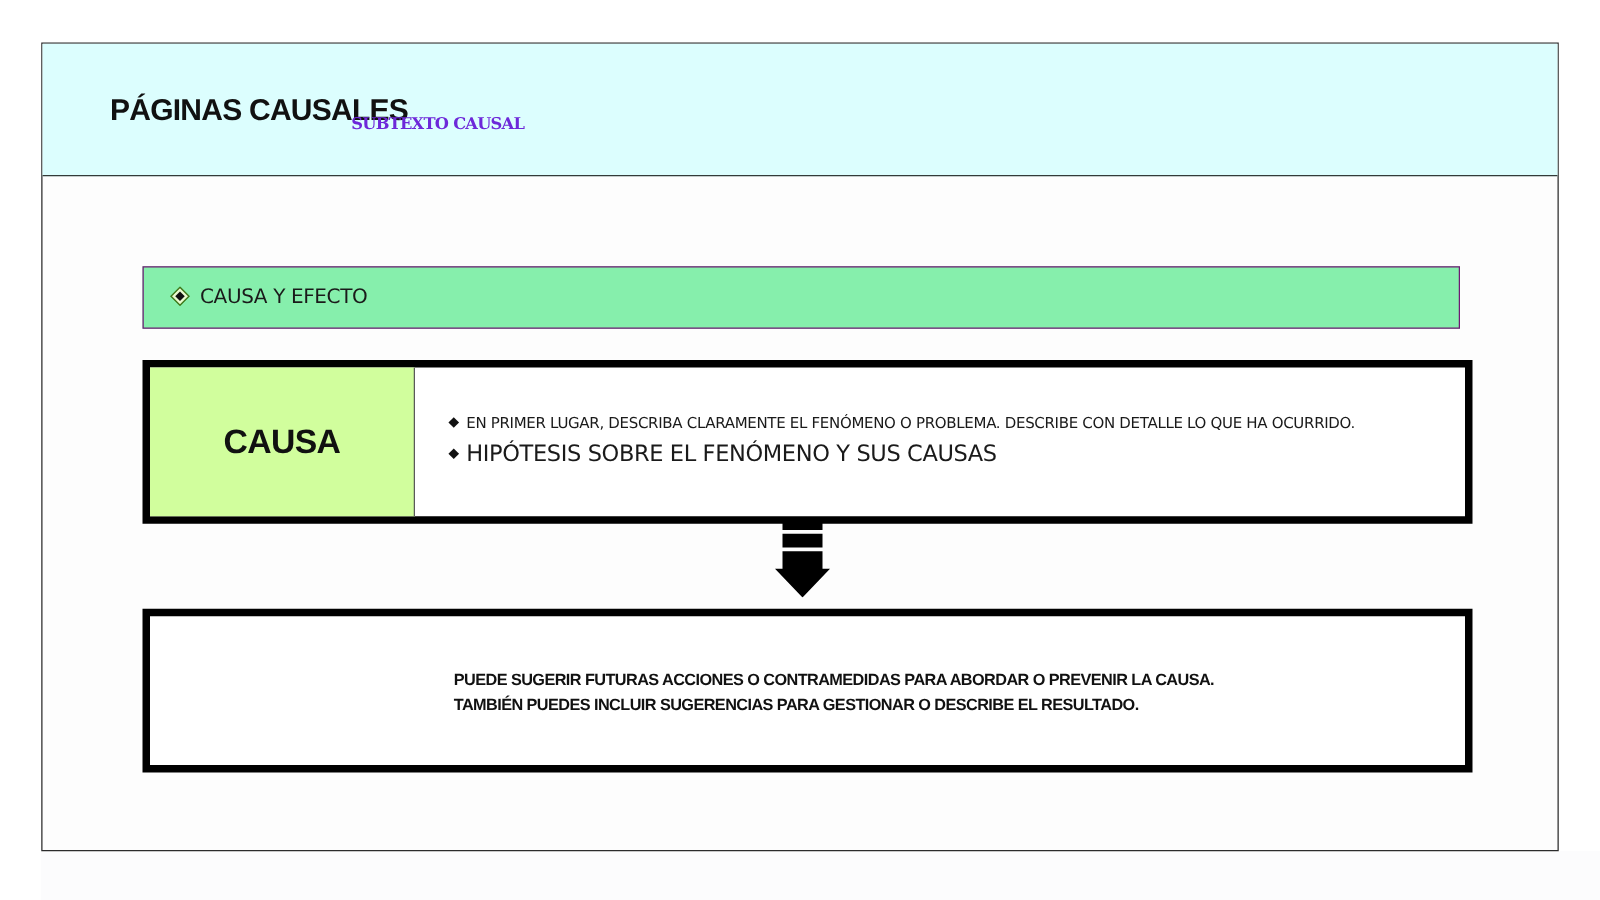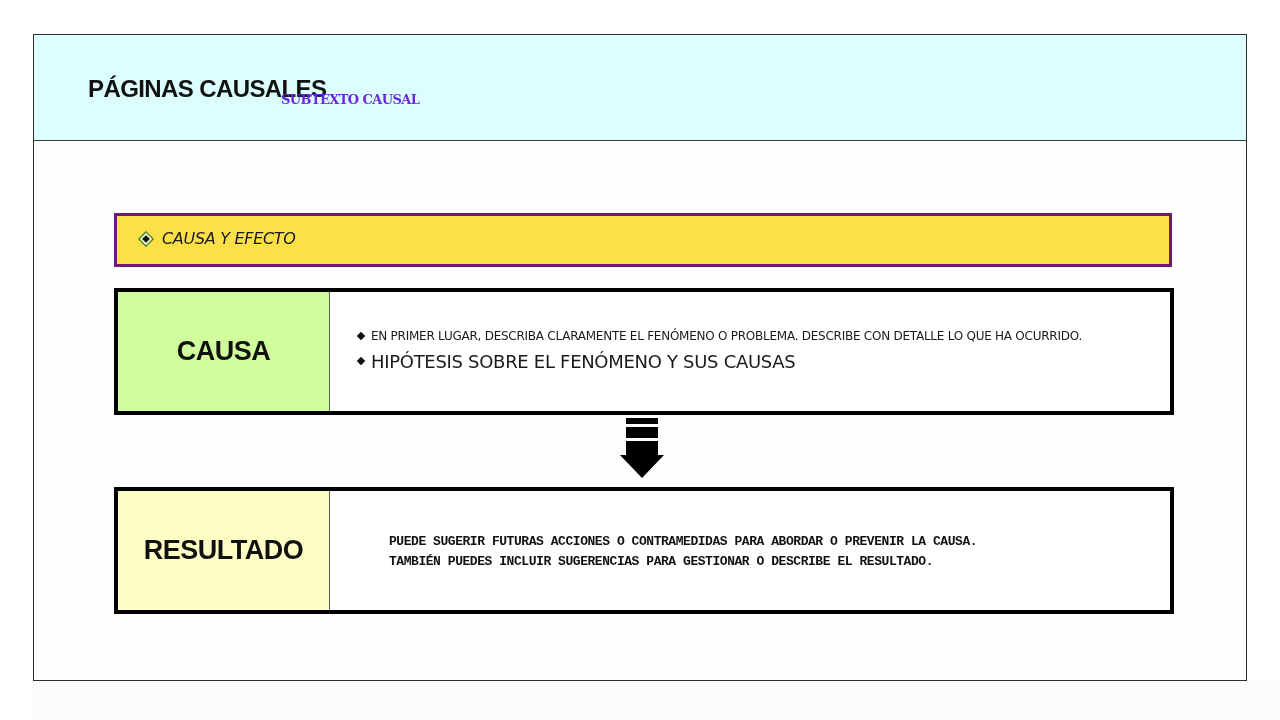--- a/index.html
+++ b/index.html
@@ -54,43 +54,42 @@
       font-weight: bold;
       font-size: 13px;
       letter-spacing: -0.6px;
       color: #6d28d9;
       white-space: nowrap;
     }
     .section-bar {
       position: absolute;
       left: 80px; top: 178px;
       width: 1052px; height: 48px;
-      background: #fde047;
-      border: 3px solid #701a75;
-      font-style: italic;
+      background: #86efac;
+      border: 1px solid #701a75;
     }
     .section-bar .diamond-icon {
       position: absolute;
       left: 21px; top: 15px;
       width: 16px; height: 16px;
     }
     .section-label {
       position: absolute;
       left: 45px; top: 13px;
       font-family: "DejaVu Sans", sans-serif;
       font-size: 16px;
       letter-spacing: -0.3px;
       color: #1a1a1a;
       white-space: nowrap;
     }
     .box {
       position: absolute;
       left: 80px;
       width: 1052px; height: 119px;
-      border: 4px solid #000000;
+      border: 6px solid #000000;
       background: #ffffff;
     }
     .box.cause { top: 253px; }
     .box.result { top: 452px; }
     .box .label-cell {
       position: absolute;
       left: 0; top: 0;
       width: 211px; height: 119px;
       border-right: 1px solid #5a5a5a;
       display: flex;
@@ -133,28 +132,27 @@
       display: inline-block;
       width: 6px; height: 6px;
       background: #111111;
       transform: rotate(45deg);
       margin-right: 7px;
       flex: 0 0 auto;
     }
     .result-lines {
       position: absolute;
       left: 243px; top: 41px;
-      font-family: Liberation Mono, monospace;
+      font-family: Liberation Sans, sans-serif;
       font-weight: bold;
       font-size: 13px;
       letter-spacing: -0.45px;
       line-height: 20px;
       color: #111111;
       white-space: nowrap;
-      margin-left: 28px;
     }
     .down-arrow-icon {
       position: absolute;
       left: 586px; top: 383px;
       width: 44px; height: 60px;
     }
   </style>
 </head>
 <body>
 
@@ -192,22 +190,19 @@
     </div>
   </div>
 
   <svg class="down-arrow-icon" viewBox="0 0 44 60">
     <rect x="6" y="0" width="32" height="6" fill="#000000"></rect>
     <rect x="6" y="9" width="32" height="11" fill="#000000"></rect>
     <polygon points="6,23 38,23 38,37 44,37 22,60 0,37 6,37" fill="#000000"></polygon>
   </svg>
 
   <div class="box result">
-    <div class="label-cell">
-      <span class="label-text">RESULTADO</span>
-    </div>
     <div class="result-lines">
       <div>PUEDE SUGERIR FUTURAS ACCIONES O CONTRAMEDIDAS PARA ABORDAR O PREVENIR LA CAUSA.</div>
       <div>TAMBIÉN PUEDES INCLUIR SUGERENCIAS PARA GESTIONAR O DESCRIBE EL RESULTADO.</div>
     </div>
   </div>
 
 </div>
 
 </body></html>

